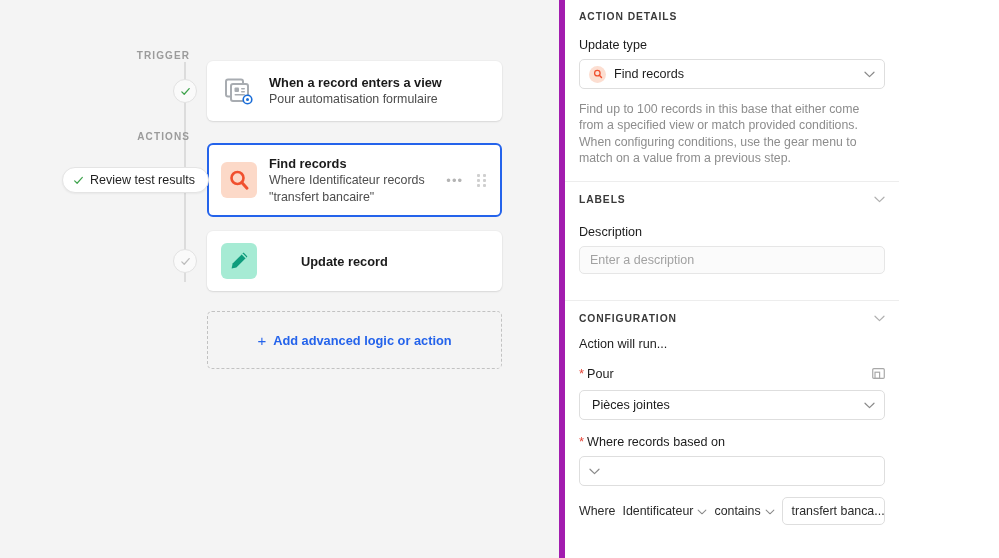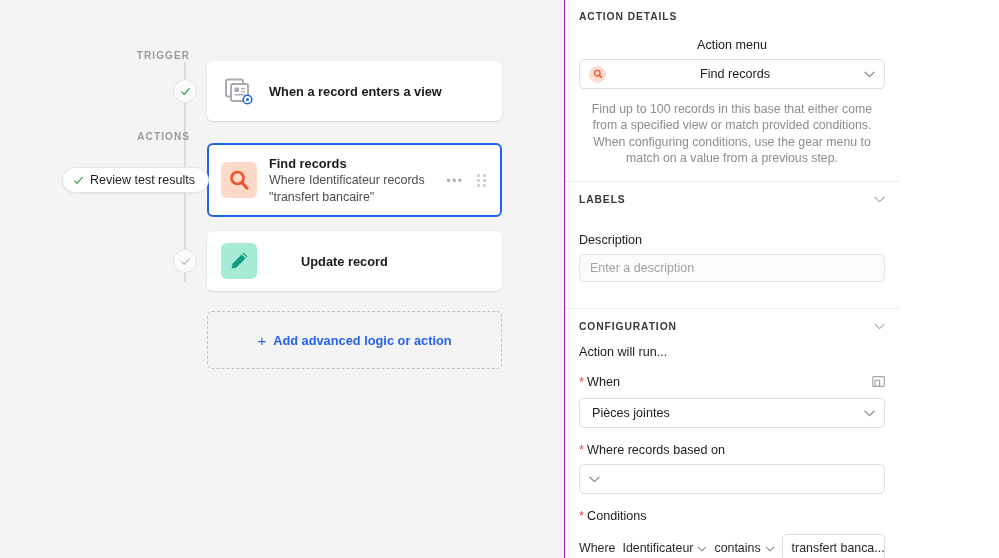--- a/index.html
+++ b/index.html
@@ -9,21 +9,21 @@
     background: #ffffff;
     overflow: hidden;
   }
   .app { position: relative; width: 999px; height: 558px; display: flex; }
 
   
   .canvas {
     position: relative;
     width: 565px; height: 558px;
     background: #f4f4f4;
-    border-right: 1px solid #a21caf;
+    border-right: 6px solid #a21caf;
     overflow: hidden;
   }
 
   
   .spine {
     position: absolute;
     left: 184px; top: 62px;
     width: 2px; height: 220px;
     background: #dcdcdc;
   }
@@ -254,20 +254,21 @@
           <rect x="10.5" y="10.5" width="4.5" height="4.5" rx="1" fill="#a8acb1"></rect>
           <rect x="17" y="11" width="4" height="1.6" rx=".8" fill="#a8acb1"></rect>
           <rect x="10.5" y="17" width="10.5" height="1.6" rx=".8" fill="#a8acb1"></rect>
           <rect x="17" y="14" width="4" height="1.6" rx=".8" fill="#a8acb1"></rect>
           <circle cx="23.5" cy="22.5" r="4.3" fill="#ffffff" stroke="#1a6dd8" stroke-width="1.6"></circle>
           <circle cx="23.5" cy="22.5" r="1.5" fill="#1a6dd8"></circle>
         </svg>
       </div>
       <div class="card-text">
         <div class="card-title">When a record enters a view</div>
+        <div class="card-sub">Pour automatisation formulaire</div>
       </div>
     </div>
 
     <div class="card" id="card-find">
       <div class="card-icon icon-find">
         <svg width="22" height="22" viewBox="0 0 22 22">
           <circle cx="9.5" cy="9" r="6" fill="none" stroke="#f0502e" stroke-width="2.6"></circle>
           <line x1="13.8" y1="13.6" x2="19" y2="19.2" stroke="#f0502e" stroke-width="3" stroke-linecap="round"></line>
         </svg>
       </div>
@@ -303,26 +304,26 @@
 
     <div class="add-action">
       <span class="plus">+</span>
       <span>Add advanced logic or action</span>
     </div>
 
   </div>
 
   <div class="panel">
 
-    <div class="sec" style="padding-top:11px;text-align:center;">
+    <div class="sec" style="padding-top:11px;">
       <div class="sec-head">
         <span>ACTION DETAILS</span>
       </div>
 
-      <div class="field-label" style="margin-top:16px;">Action menu</div>
+      <div class="field-label" style="margin-top:16px;">Update type</div>
 
       <div class="select" style="margin-top:7px;">
         <span class="pill-icon">
           <svg width="10" height="10" viewBox="0 0 12 12">
             <circle cx="5.2" cy="5" r="3.3" fill="none" stroke="#f0502e" stroke-width="1.5"></circle>
             <line x1="7.6" y1="7.4" x2="10.2" y2="10.2" stroke="#f0502e" stroke-width="1.7" stroke-linecap="round"></line>
           </svg>
         </span>
         <span class="val">Find records</span>
         <span class="caret">
@@ -340,21 +341,21 @@
     <div class="sec" style="padding-top:12px;">
       <div class="sec-head">
         <span>LABELS</span>
         <span class="chev">
           <svg width="11" height="7" viewBox="0 0 11 7">
               <path d="M1 1.2 L5.5 5.6 L10 1.2" fill="none" stroke="#b0b0b0" stroke-width="1.2" stroke-linecap="round" stroke-linejoin="round"></path>
             </svg>
         </span>
       </div>
 
-      <div class="field-label" style="margin-top:28px;">Description</div>
+      <div class="field-label" style="margin-top:20px;">Description</div>
 
       <div class="text-input" style="margin-top:7px;">
         <span>Enter a description</span>
       </div>
       <div style="height:26px;"></div>
     </div>
 
     <div class="sec-divider"></div>
 
     <div class="sec" style="padding-top:12px;">
@@ -363,21 +364,21 @@
         <span class="chev">
           <svg width="11" height="7" viewBox="0 0 11 7">
               <path d="M1 1.2 L5.5 5.6 L10 1.2" fill="none" stroke="#b0b0b0" stroke-width="1.2" stroke-linecap="round" stroke-linejoin="round"></path>
             </svg>
         </span>
       </div>
 
       <div class="field-label" style="margin-top:13px;">Action will run...</div>
 
       <div class="label-row" style="margin-top:14px;">
-        <span class="field-label req">When</span>
+        <span class="field-label req">Pour</span>
         <span>
           <svg width="13" height="11" viewBox="0 0 14 12">
             <rect x="0.7" y="0.7" width="12.6" height="10.6" rx="1.2" fill="none" stroke="#a8a8a8" stroke-width="1.3"></rect>
             <rect x="3.2" y="4.6" width="5" height="6.7" fill="none" stroke="#a8a8a8" stroke-width="1.3"></rect>
           </svg>
         </span>
       </div>
 
       <div class="select" style="margin-top:7px;padding-left:12px;">
         <span class="val">Pièces jointes</span>
@@ -391,21 +392,20 @@
       <div class="field-label req" style="margin-top:14px;">Where records based on</div>
 
       <div class="select" style="margin-top:7px;">
         <span class="caret">
           <svg width="11" height="7" viewBox="0 0 11 7">
               <path d="M1 1.2 L5.5 5.6 L10 1.2" fill="none" stroke="#8a8a8a" stroke-width="1.2" stroke-linecap="round" stroke-linejoin="round"></path>
             </svg>
         </span>
       </div>
 
-      <div class="field-label req" style="margin-top:14px;">Conditions</div>
 
       <div class="cond-row" style="margin-top:11px;">
         <span>Where</span>
         <span class="cond-token">
           <span>Identificateur</span>
           <span class="caret">
             <svg width="10" height="6" viewBox="0 0 11 7">
                 <path d="M1 1.2 L5.5 5.6 L10 1.2" fill="none" stroke="#8a8a8a" stroke-width="1.2" stroke-linecap="round" stroke-linejoin="round"></path>
               </svg>
           </span>

